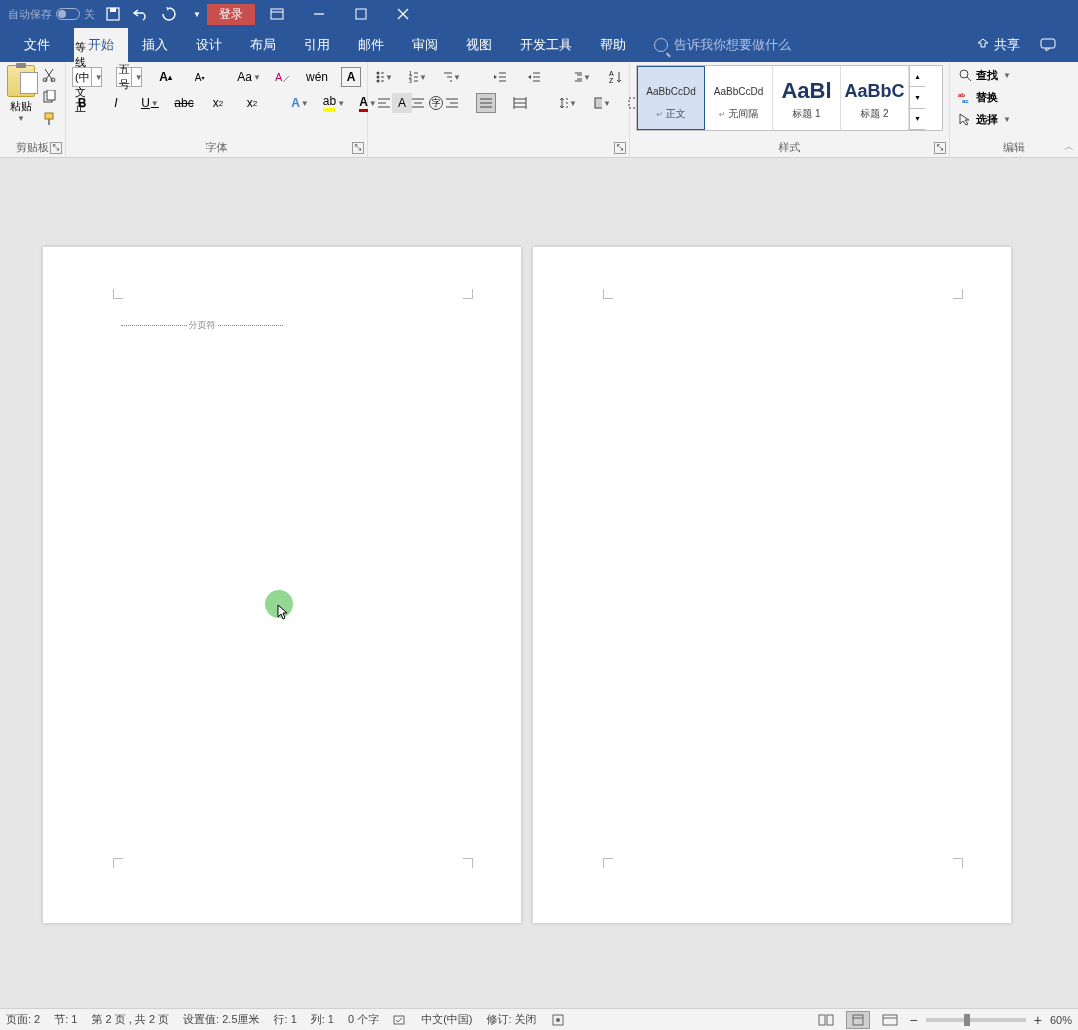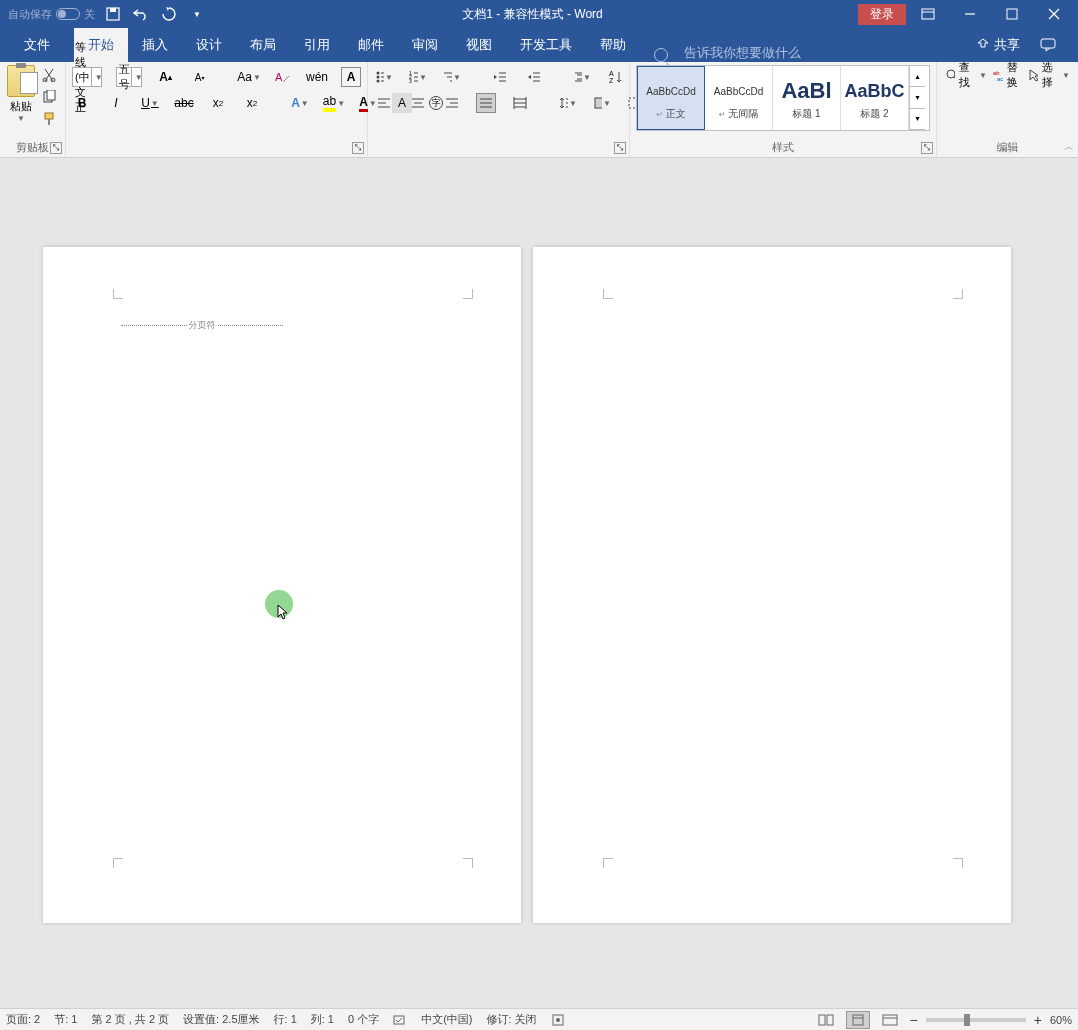--- a/index.html
+++ b/index.html
@@ -15,21 +15,21 @@
 .titlebar-center { flex: 1; text-align: center; }
 .titlebar-right { display: flex; align-items: center; gap: 2px; padding-right: 4px; }
 .login-btn { background: #c94f4f; padding: 2px 12px; font-size: 12px; }
 .win-btn { width: 40px; height: 24px; display: flex; align-items: center; justify-content: center; cursor: pointer; }
 
 
 .menubar { height: 34px; background: #2b579a; display: flex; align-items: stretch; color: #fff; font-size: 13px; }
 .menu-tab { padding: 16px 14px; display: flex; align-items: center; cursor: pointer; }
 .menu-tab.active { background: #f3f3f3; color: #2b579a; }
 .menu-tab.file { padding: 0 24px; }
-.tellme { display: flex; align-items: flex-end; gap: 16px; padding: 0 14px; color: #b0c0e0; }
+.tellme { display: flex; align-items: center; gap: 6px; padding: 0 14px; color: #b0c0e0; }
 .tellme-icon { width: 14px; height: 14px; border: 1.5px solid #b0c0e0; border-radius: 50%; position: relative; }
 .tellme-icon::after { content: ""; position: absolute; bottom: -4px; right: -4px; width: 5px; height: 1.5px; background: #b0c0e0; transform: rotate(45deg); }
 .menubar-right { margin-left: auto; display: flex; align-items: center; gap: 8px; padding-right: 10px; }
 .share-btn { display: flex; align-items: center; gap: 4px; }
 
 
 .ribbon { height: 96px; background: #f3f3f3; border-bottom: 1px solid #d0d0d0; display: flex; }
 .ribbon-group { border-right: 1px solid #e0e0e0; padding: 3px 6px 0 6px; display: flex; flex-direction: column; position: relative; }
 .ribbon-group-label { text-align: center; font-size: 11px; color: #666; padding: 2px 0 2px 0; margin-top: auto; }
 .ribbon-launcher { position: absolute; bottom: 3px; right: 3px; width: 12px; height: 12px; border: 1px solid #999; font-size: 8px; display: flex; align-items: center; justify-content: center; cursor: pointer; }
@@ -58,21 +58,21 @@
 .style-item { width: 68px; border-right: 1px solid #e0e0e0; display: flex; flex-direction: column; align-items: center; justify-content: center; cursor: pointer; }
 .style-item.selected { border: 1px solid #2b579a; background: #d5e1f2; }
 .style-preview { font-size: 10px; color: #333; height: 32px; display: flex; align-items: center; overflow: hidden; }
 .style-preview.big { font-size: 22px; font-weight: bold; color: #1f3864; }
 .style-name { font-size: 10px; color: #444; }
 .style-sub { font-size: 8px; color: #888; }
 .styles-spin { width: 16px; display: flex; flex-direction: column; border-left: 1px solid #c0c0c0; }
 .styles-spin div { flex: 1; display: flex; align-items: center; justify-content: center; font-size: 8px; border-bottom: 1px solid #c0c0c0; cursor: pointer; }
 
 
-.editing-col { display: flex; flex-direction: row; gap: 2px; font-size: 11px; }
+.editing-col { display: flex; flex-direction: column; gap: 2px; font-size: 11px; font-weight: bold; }
 .editing-item { display: flex; align-items: center; gap: 4px; height: 20px; padding: 0 2px; cursor: pointer; }
 
 
 .canvas { position: absolute; top: 158px; left: 0; right: 0; bottom: 22px; background: #e6e6e6; overflow: hidden; }
 .page { position: absolute; background: #fff; box-shadow: 0 0 4px rgba(0,0,0,0.2); }
 .page1 { left: 43px; top: 89px; width: 478px; height: 676px; }
 .page2 { left: 533px; top: 89px; width: 478px; height: 676px; }
 .margin-mark { position: absolute; width: 10px; height: 10px; border: 1px solid #bbb; }
 .mm-tl { top: 42px; left: 70px; border-right: none; border-top: none; }
 .mm-tr { top: 42px; right: 48px; border-left: none; border-top: none; }
@@ -116,21 +116,20 @@
         </svg>
     </span>
     <span class="qat-btn">
       <svg width="14" height="14" viewBox="0 0 14 14">
           <path d="M7 1 A6 6 0 1 1 1 7" fill="none" stroke="#fff" stroke-width="1.4"></path>
           <path d="M4 0 L7 1 L6 4" fill="#fff"></path>
         </svg>
     </span>
     <span class="qat-btn" style="font-size:8px;color:#fff">▼</span>
   </div>
-  <div class="titlebar-center">文档1  -  兼容性模式  -  Word</div>
   <div class="titlebar-right">
     <span class="login-btn">登录</span>
     <span class="win-btn">
       <svg width="14" height="12">
           <rect x="1" y="1" width="12" height="10" fill="none" stroke="#fff"></rect>
           <line x1="1" y1="4" x2="13" y2="4" stroke="#fff"></line>
         </svg>
     </span>
     <span class="win-btn">
       <svg width="12" height="12">
@@ -258,20 +257,21 @@
         <span class="rbtn">
             <span style="border-bottom:3px solid #c00000;font-weight:bold">A</span>
             <span class="dd">▼</span>
           </span>
         <span class="rbtn" style="background:#ddd;padding:0 3px">A</span>
         <span class="rbtn">
             <span style="border:1px solid #444;border-radius:50%;width:14px;height:14px;display:inline-flex;align-items:center;justify-content:center;font-size:9px">字</span>
           </span>
       </div>
     </div>
+    <div class="ribbon-group-label">字体</div>
     <div class="ribbon-launcher">⤡</div>
   </div>
 
   <div class="ribbon-group" style="width:262px">
     <div class="font-group-content">
       <div class="ribbon-row">
         <span class="rbtn">
             <svg width="14" height="14">
               <circle cx="3" cy="3" r="1.5" fill="#444"></circle>
               <line x1="6" y1="3" x2="13" y2="3" stroke="#444"></line>

